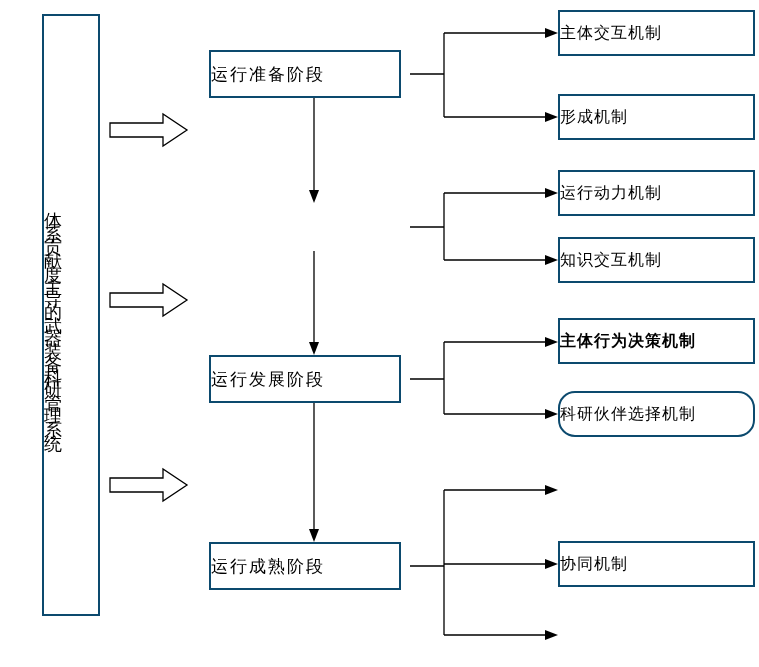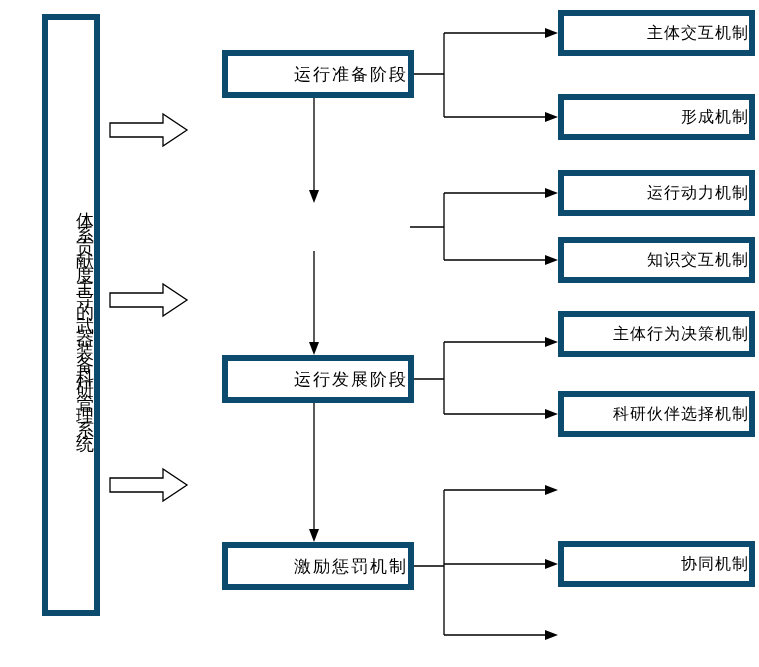--- a/index.html
+++ b/index.html
@@ -17,44 +17,44 @@
     overflow: hidden;
   }
   .lines-layer {
     position: absolute;
     left: 0; top: 0;
     width: 759px;
     height: 667px;
   }
   .node {
     position: absolute;
-    border: 6px solid #0c4a6e;
+    border: 2px solid #0c4a6e;
     background: #ffffff;
     display: flex;
     align-items: center;
-    justify-content: flex-end;
+    justify-content: flex-start;
     box-sizing: border-box;
     text-align: center;
   }
   .root-box {
     left: 42px;
     top: 14px;
     width: 58px;
     height: 602px;
   }
   .root-box .vtext {
     writing-mode: vertical-lr;
     text-orientation: upright;
     font-size: 18px;
     letter-spacing: 13px;
     line-height: 1;
     white-space: nowrap;
   }
   .stage-box {
-    left: 222px;
+    left: 209px;
     width: 192px;
     height: 48px;
     font-size: 17px;
     letter-spacing: 2px;
   }
   .mech-box {
     left: 558px;
     width: 197px;
     height: 46px;
     font-size: 16px;
@@ -113,38 +113,38 @@
     <span class="vtext">体系贡献度主导的武器装备科研管理系统</span>
   </div>
 
   <div class="node stage-box" style="top:50px;">
     <span>运行准备阶段</span>
   </div>
   <div class="node stage-box" style="top:355px;">
     <span>运行发展阶段</span>
   </div>
   <div class="node stage-box" style="top:542px;">
-    <span>激励惩罚机制</span>
+    <span>运行成熟阶段</span>
   </div>
 
   <div class="node mech-box" style="top:10px;">
     <span>主体交互机制</span>
   </div>
-  <div class="node mech-box" style="top:94px;padding-left:36px;">
+  <div class="node mech-box" style="top:94px;">
     <span>形成机制</span>
   </div>
   <div class="node mech-box" style="top:237px;">
     <span>知识交互机制</span>
   </div>
   <div class="node mech-box" style="top:170px;">
     <span>运行动力机制</span>
   </div>
-  <div class="node mech-box" style="top:311px;">
+  <div class="node mech-box" style="top:318px;font-weight:bold;">
     <span>主体行为决策机制</span>
   </div>
-  <div class="node mech-box" style="top:391px;">
+  <div class="node mech-box" style="top:391px;border-radius:17px;">
     <span>科研伙伴选择机制</span>
   </div>
   <div class="node mech-box" style="top:541px;">
     <span>协同机制</span>
   </div>
 
 </div>
 
 </body></html>

